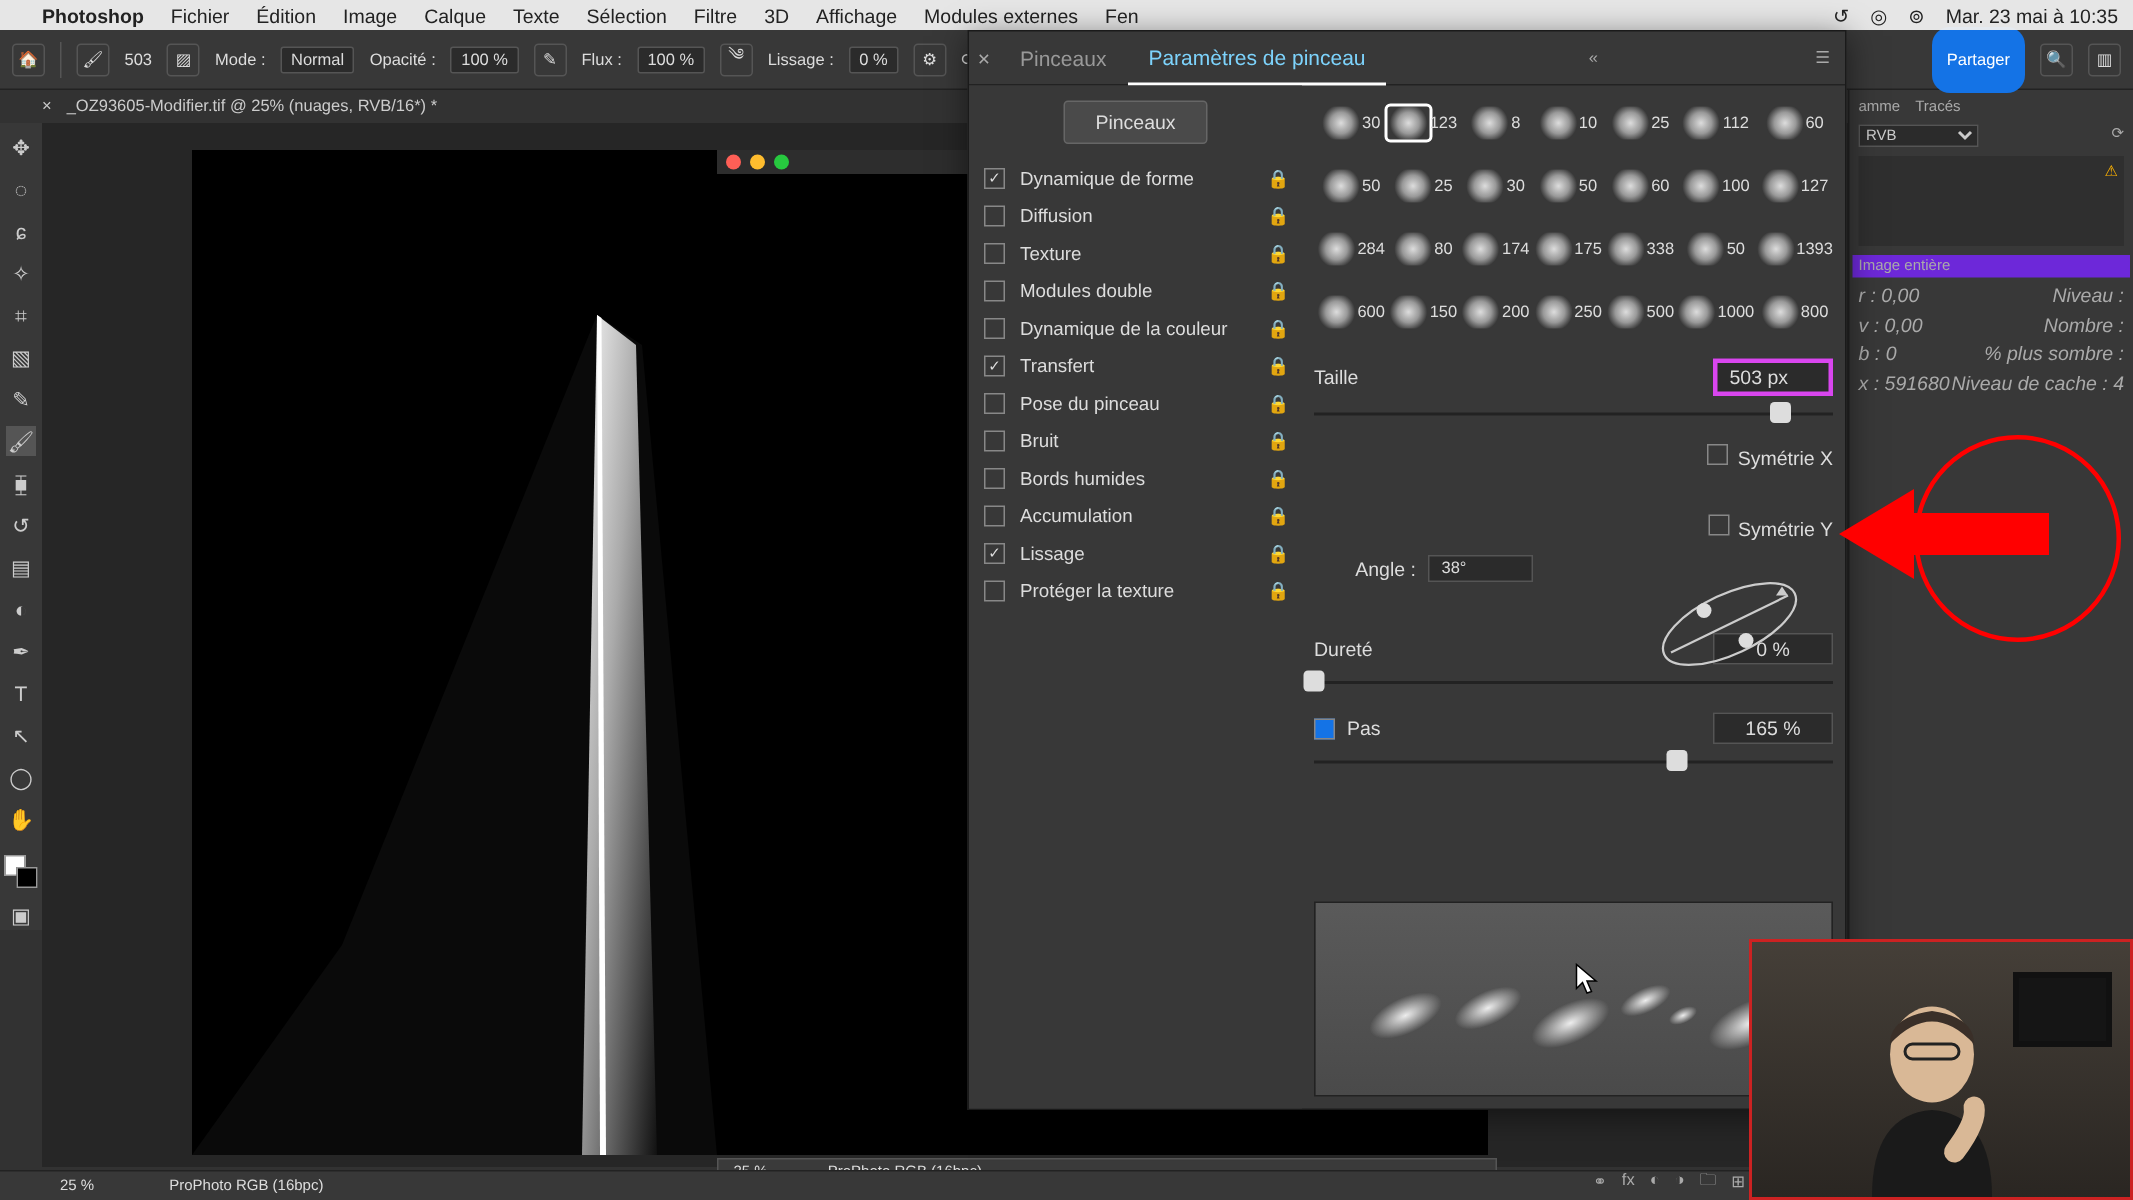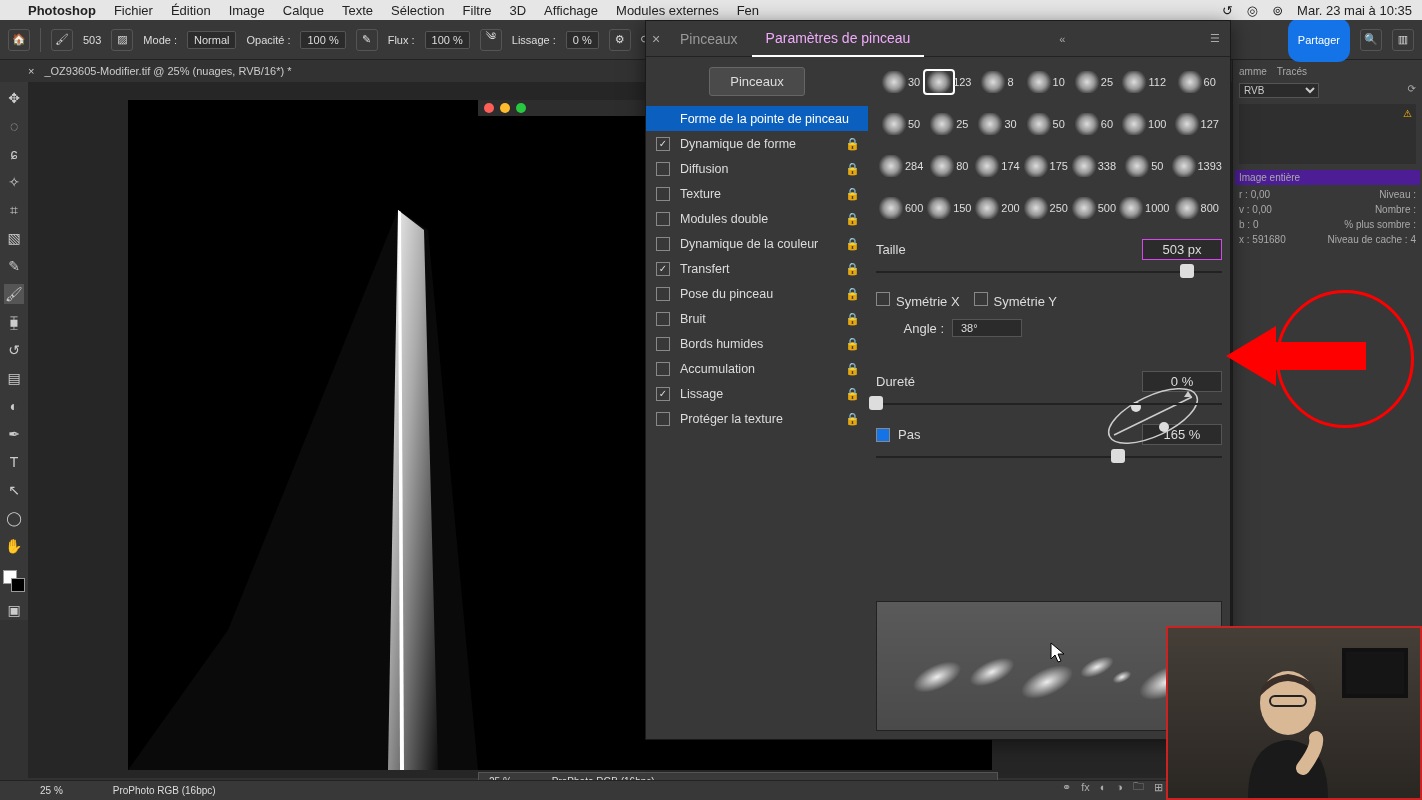--- a/index.html
+++ b/index.html
@@ -40,57 +40,57 @@
 
 .building { position:absolute; bottom:0; left:0; width:500px; height:640px; }
 .building svg { width:100%; height:100%; }
 
 
 .rpanel { position:absolute; top:60px; right:0; width:190px; bottom:22px; background:#383838; border-left:1px solid #222; z-index:20; padding:4px 6px; font-size:10px; color:#aaa;}
 .rpanel .tabs { display:flex; gap:10px; padding:2px 0 6px 0;}
 .rpanel select { width:80px; background:#2b2b2b; color:#ccc; border:1px solid #555; font-size:10px;}
 .rpanel .histogram { height:60px; background:#2f2f2f; margin:6px 0; position:relative;}
 .rpanel .warn { position:absolute; top:4px; right:4px; color:#ffb300;}
-.rpanel .stats { font-size:10px; line-height:1.5;}
+.rpanel .stats { font-size:13px; line-height:1.5;font-style:italic;}
 .rpanel .stats .row{display:flex; justify-content:space-between;}
 
 
 .status { position:absolute; bottom:0; left:0; right:0; height:20px; background:#383838; border-top:1px solid #222; display:flex; align-items:center; padding:0 40px; gap:50px; font-size:10px;}
 
 
 .brushpanel { position:absolute; top:20px; left:645px; width:586px; height:720px; background:#383838; z-index:60; border:1px solid #1a1a1a; box-shadow:0 4px 20px rgba(0,0,0,.5);}
 .brushpanel .bp-head { display:flex; align-items:center; height:36px; border-bottom:1px solid #222;}
 .brushpanel .bp-head .closex { width:20px; text-align:center; font-size:14px; color:#aaa;}
 .brushpanel .bp-head .tab { padding:0 14px; height:36px; display:flex; align-items:center; font-size:14px; color:#999;}
-.brushpanel .bp-head .tab.active { color:#f0abfc; border-bottom:2px solid #fff;}
+.brushpanel .bp-head .tab.active { color:#7dd3fc; border-bottom:2px solid #fff;}
 .brushpanel .bp-head .menu { margin-left:auto; padding:0 10px; color:#aaa;}
 
 .bp-body { display:flex; height:calc(100% - 36px);}
 .bp-left { width:222px; background:#383838; padding:6px 0; display:flex; flex-direction:column; align-items:center;}
 .bp-left .btn-pinc { background:#4a4a4a; border:1px solid #666; padding:6px 20px; border-radius:3px; margin:4px 0 10px 0; font-size:13px;}
 .bp-left .optlist { width:100%; }
 .bp-left .optrow { display:flex; align-items:center; height:25px; padding:0 8px 0 10px; font-size:12.5px; position:relative;}
 .bp-left .optrow.sel { background:#0a5fbf; color:#fff;}
 .bp-left .optrow .cb { width:14px; height:14px; border:1px solid #888; margin-right:10px; display:flex; align-items:center; justify-content:center; font-size:10px;}
 .bp-left .optrow .cb.on::after{content:"✓";}
 .bp-left .optrow .lock { margin-left:auto; color:#888; font-size:12px;}
 
 .bp-right { flex:1; padding:4px 8px 8px 8px; display:flex; flex-direction:column; overflow:hidden;}
 .brushgrid { display:grid; grid-template-columns:repeat(7,1fr); gap:0; }
 .brushcell { display:flex; flex-direction:row; align-items:center; justify-content:center; height:42px; font-size:11px; color:#ddd;}
 .brushcell .thumb { width:28px; height:22px; background:radial-gradient(circle,#ddd 0%,#999 40%,transparent 70%); border-radius:2px;}
 .brushcell.sel .thumb { outline:2px solid #fff;}
 
 .bp-right .rowlbl { display:flex; align-items:center; margin-top:10px; font-size:13px;}
-.bp-right .rowlbl .val { margin-left:auto; background:#2b2b2b; border:1px solid #d946ef; padding:2px 8px; width:80px; text-align:center;}
+.bp-right .rowlbl .val { margin-left:auto; background:#2b2b2b; border:3px solid #d946ef; padding:2px 8px; width:80px; }
 .bp-right .rowlbl .val2 { margin-left:auto; background:#2b2b2b; border:1px solid #555; padding:2px 8px; width:80px; text-align:center;}
 .bp-right .slider { position:relative; height:16px; margin:4px 0 2px 0;}
 .bp-right .slider .track { position:absolute; top:7px; left:0; right:0; height:2px; background:#222;}
 .bp-right .slider .knob { position:absolute; top:0; width:14px; height:14px; background:#ddd; border-radius:3px; transform:translateX(-50%);}
-.bp-right .symrow { display:flex; gap:14px; align-items:flex-end; margin:10px 0 6px 0; font-size:13px;}
+.bp-right .symrow { display:flex; gap:30px; align-items:flex-end; margin:10px 0 6px 0; font-size:13px;flex-direction:column;}
 .bp-right .symrow .cb { width:14px; height:14px; border:1px solid #888; display:inline-flex; align-items:center; justify-content:center; margin-right:6px;}
 .bp-right .anglebox { display:flex; align-items:center; gap:8px; margin:4px 0;}
 .bp-right .anglebox label{ width:68px; text-align:right; font-size:13px;}
 .bp-right .anglebox .val3 { background:#2b2b2b; border:1px solid #555; padding:2px 8px; width:70px; text-align:left;}
 
 
 .anglewidget { position:absolute; top:300px; right:18px; width:118px; height:118px; }
 .redring { position:absolute; top:290px; right:8px; width:138px; height:138px; border:3px solid #ff0000; border-radius:50%; z-index:70;}
 .redarrow { position:absolute; top:320px; left:1226px; width:140px; height:72px; z-index:71;}
 
@@ -219,21 +219,21 @@
 <div class="rpanel">
   <div class="tabs">
     <span>amme</span>
     <span>Tracés</span>
   </div>
   <select><option>RVB</option></select>
   <span style="float:right">⟳</span>
   <div class="histogram">
     <span class="warn">⚠</span>
   </div>
-  <div style="background:#4c1d95;padding:2px 4px;margin:2px -4px;">Image entière</div>
+  <div style="background:#6d28d9;padding:2px 4px;margin:2px -4px;">Image entière</div>
   <div class="stats">
     <div class="row">
         <span><span>r :</span> <span>0,00</span></span>
         <span>Niveau :</span>
       </div>
     <div class="row">
         <span><span>v :</span> <span>0,00</span></span>
         <span>Nombre :</span>
       </div>
     <div class="row">
@@ -267,24 +267,20 @@
     <span class="closex">×</span>
     <span class="tab">Pinceaux</span>
     <span class="tab active">Paramètres de pinceau</span>
     <span class="menu">«</span>
     <span class="menu">☰</span>
   </div>
   <div class="bp-body">
     <div class="bp-left">
       <div class="btn-pinc">Pinceaux</div>
       <div class="optlist" id="optlist">
-          <div class="optrow sel">
-            <span style="width: 14px; margin-right: 10px;"></span>
-            <span>Forme de la pointe de pinceau</span>
-          </div>
           <div class="optrow">
             <span class="cb on"></span>
             <span>Dynamique de forme</span>
             <span class="lock">🔒</span>
           </div>
           <div class="optrow">
             <span class="cb"></span>
             <span>Diffusion</span>
             <span class="lock">🔒</span>
           </div>

